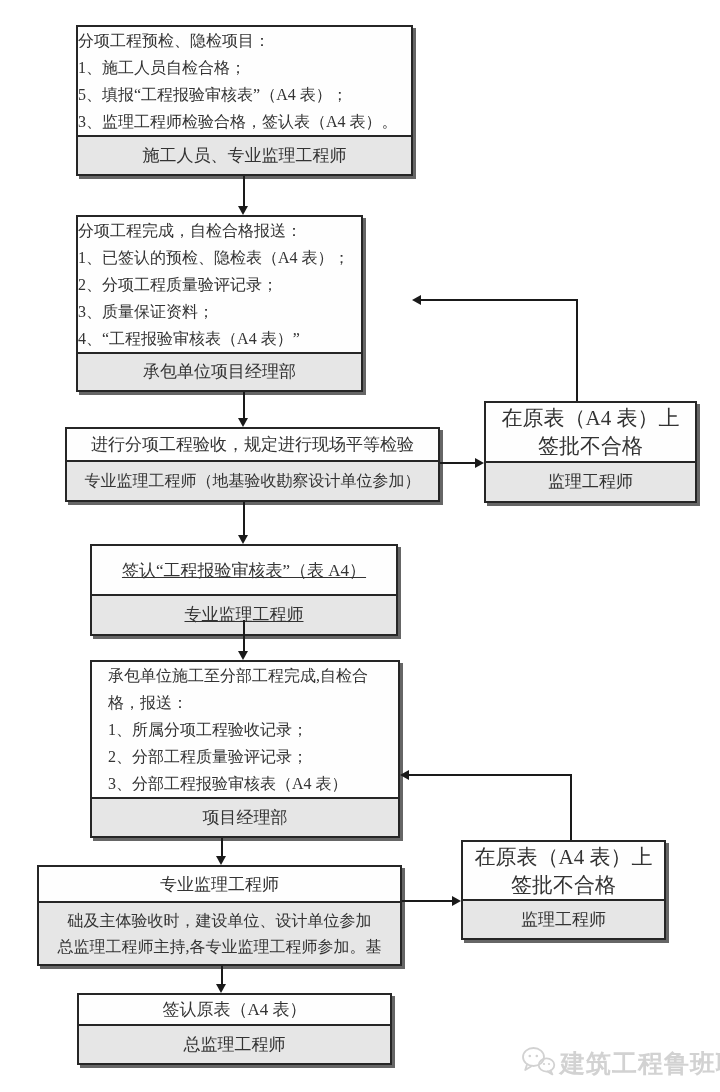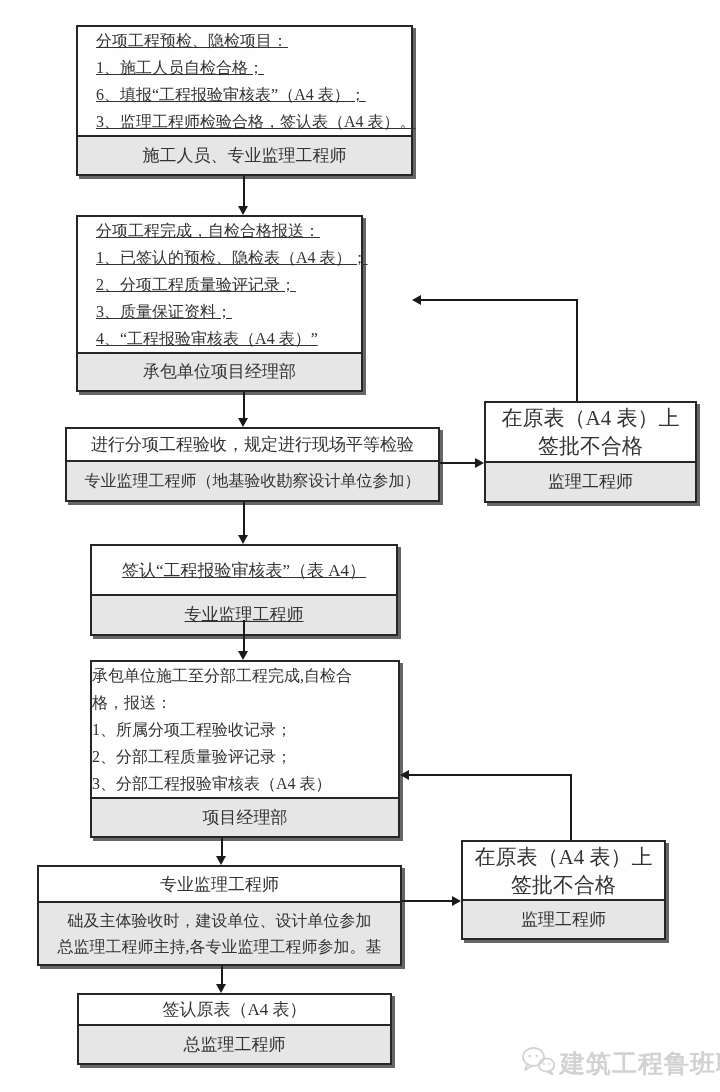--- a/index.html
+++ b/index.html
@@ -18,22 +18,22 @@
     overflow:hidden;
   }
   .box{
     position:absolute;box-sizing:border-box;border:2px solid var(--box-border);
     background:var(--box-body-bg);box-shadow:3px 3px 0 var(--box-shadow);
     display:flex;flex-direction:column;
   }
   .body{flex:1;display:flex;flex-direction:column;justify-content:center;font-size:16px;}
   .body.center{align-items:center;text-align:center;}
   .body .line{line-height:27px;white-space:nowrap;}
-  .pad18 .line{padding-left:18px;text-decoration:underline;}
-  .pad12 .line{padding-left:0;}
+  .pad18 .line{}
+  .pad12 .line{padding-left:16px;}
   .single .line{font-size:17px;}
   .footer{
     border-top:2px solid var(--box-border);background:var(--box-footer-bg);
     display:flex;flex-direction:column;align-items:center;justify-content:center;
     font-size:17px;text-align:center;
   }
   .footer .fline{line-height:26px;white-space:nowrap;}
   .fs16{font-size:16px;}
   
   #b1{left:76px;top:25px;width:337px;height:151px;}   #b1 .footer{height:38px;}
@@ -73,21 +73,21 @@
 </style>
 </head>
 <body>
 
 <div id="canvas">
 
   <div class="box" id="b1">
     <div class="body pad18">
       <div class="line">分项工程预检、隐检项目：</div>
       <div class="line">1、施工人员自检合格；</div>
-      <div class="line">6、填报“工程报验审核表”（A4 表）；</div>
+      <div class="line">5、填报“工程报验审核表”（A4 表）；</div>
       <div class="line">3、监理工程师检验合格，签认表（A4 表）。</div>
     </div>
     <div class="footer">
       <span class="fline">施工人员、专业监理工程师</span>
     </div>
   </div>
 
   <div class="box" id="b2">
     <div class="body pad18">
       <div class="line">分项工程完成，自检合格报送：</div>

